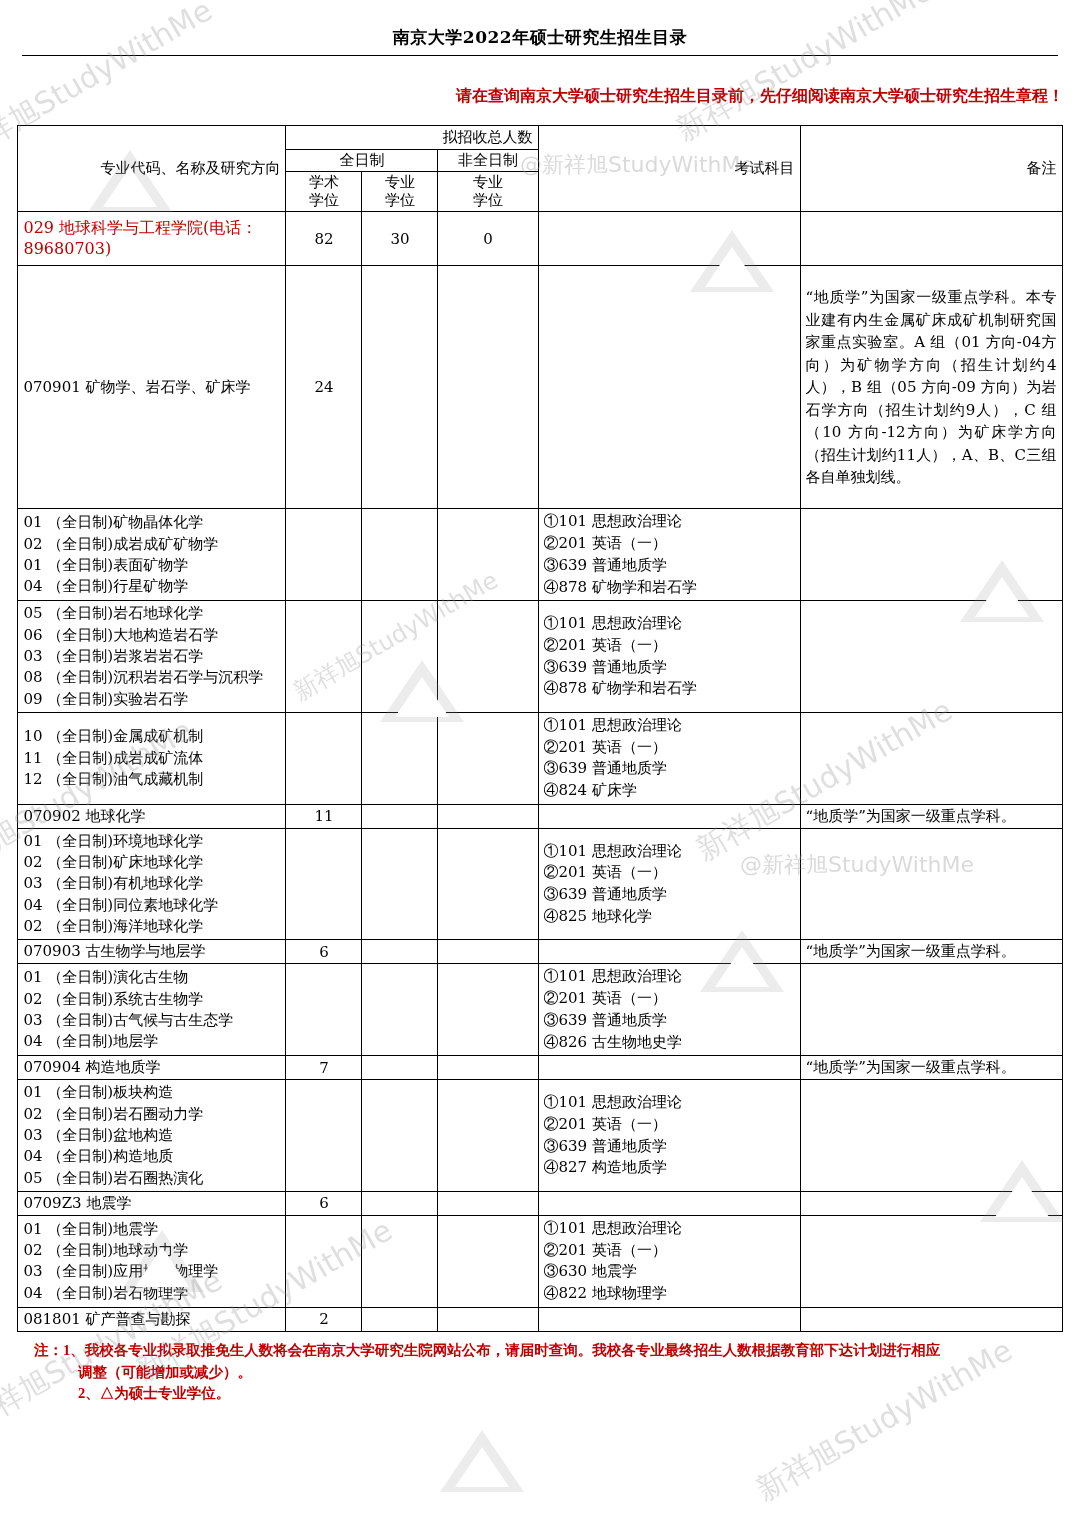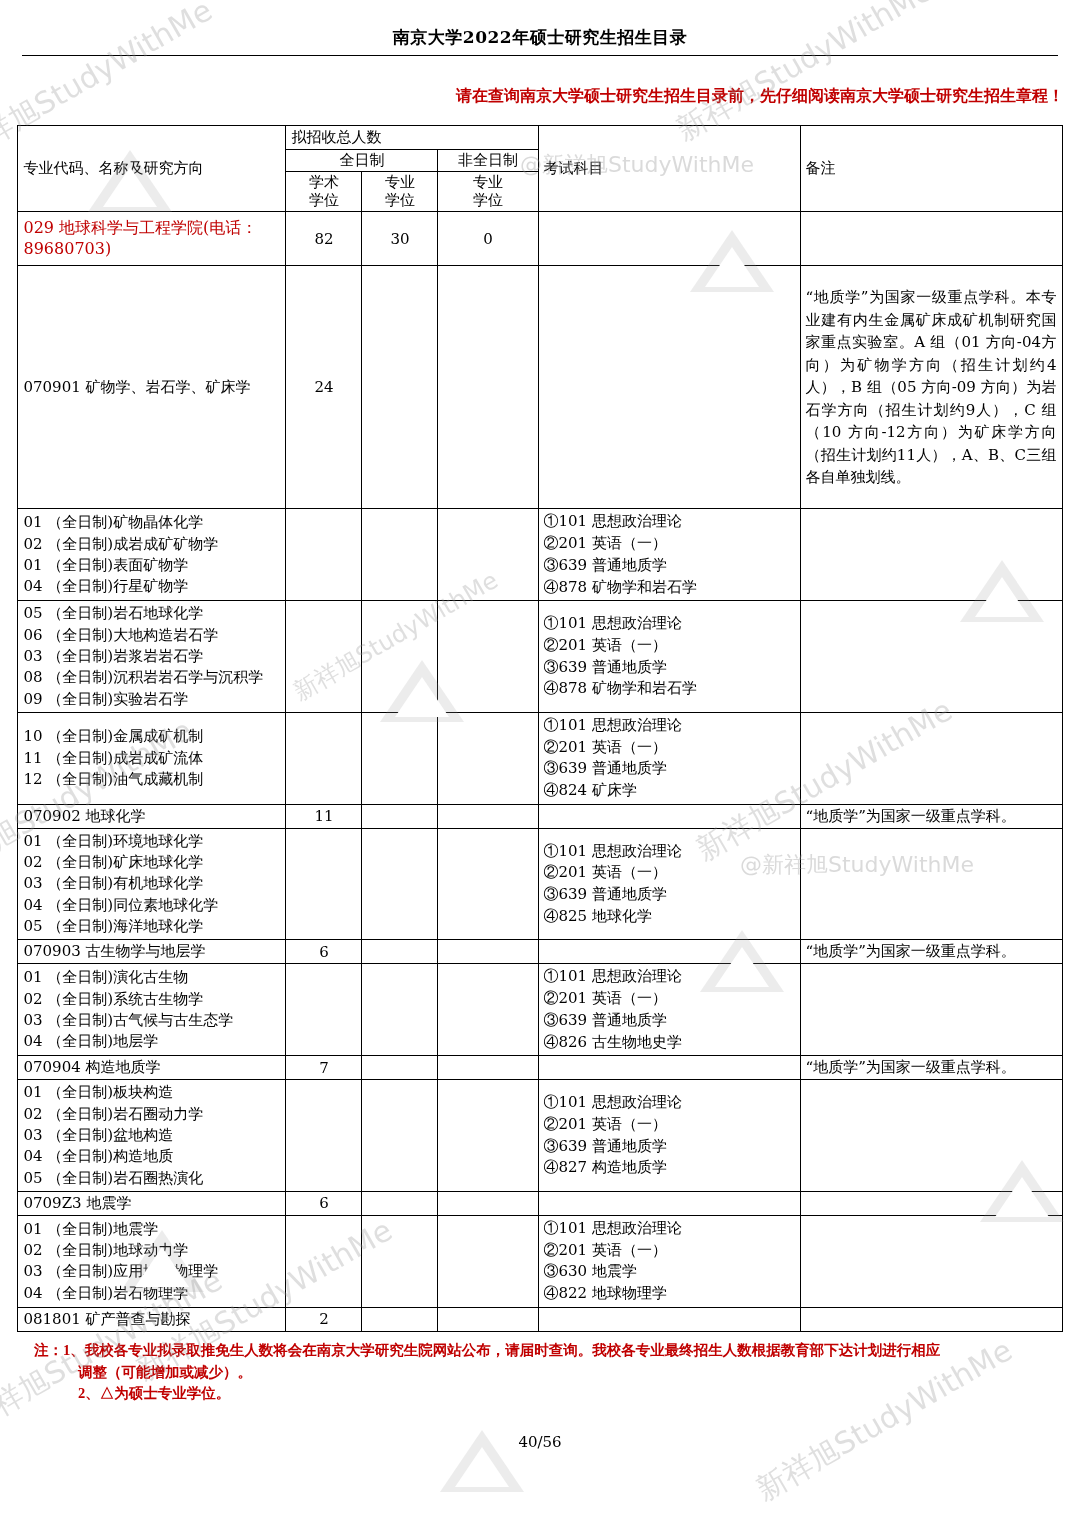--- a/index.html
+++ b/index.html
@@ -61,21 +61,21 @@
     font-weight: normal;
   }
   .c-major { width: 268px; }
   .c-aca { width: 76px; }
   .c-prof { width: 76px; }
   .c-part { width: 100px; }
   .c-subj { width: 262px; }
   .c-note { width: 262px; }
 
   th.head-center {
-    text-align: left;
+    text-align: right;
     font-size: 16px;
   }
   .sub-head {
     text-align: center;
     font-size: 14px;
     line-height: 1.15;
   }
   .num-cell {
     text-align: center;
     font-size: 16px;
@@ -286,21 +286,21 @@
         <td class="num-cell"></td>
         <td></td>
         <td class="note-small">“地质学”为国家一级重点学科。</td>
       </tr>
       <tr>
         <td class="dir-list">
           <div>01 （全日制)环境地球化学</div>
           <div>02 （全日制)矿床地球化学</div>
           <div>03 （全日制)有机地球化学</div>
           <div>04 （全日制)同位素地球化学</div>
-          <div>05 （全日制)海洋地球化学</div>
+          <div>02 （全日制)海洋地球化学</div>
         </td>
         <td></td>
         <td></td>
         <td></td>
         <td class="subj-list">
           <div>①101  思想政治理论</div>
           <div>②201  英语（一）</div>
           <div>③639  普通地质学</div>
           <div>④825  地球化学</div>
         </td>
@@ -399,21 +399,20 @@
       </tr>
     </tbody>
   </table>
 
   <div class="footnotes">
     <span class="fn-line"><span>注：</span><span>1、我校各专业拟录取推免生人数将会在南京大学研究生院网站公布，请届时查询。我校各专业最终招生人数根据教育部下达计划进行相应</span></span>
     <span class="fn-indent">调整（可能增加或减少）。</span>
     <span class="fn-indent">2、△为硕士专业学位。</span>
   </div>
 
-  <div class="page-num">40/56</div>
 
   <div class="wm-layer">
     <div class="wm" style="left:-60px; top:60px;">新祥旭StudyWithMe</div>
     <div class="wm" style="left:660px; top:40px;">新祥旭StudyWithMe</div>
     <div class="wm" style="left:-80px; top:780px;">新祥旭StudyWithMe</div>
     <div class="wm" style="left:680px; top:760px;">新祥旭StudyWithMe</div>
     <div class="wm" style="left:-50px; top:1330px;">新祥旭StudyWithMe</div>
     <div class="wm" style="left:740px; top:1400px;">新祥旭StudyWithMe</div>
     <div class="wm" style="left:120px; top:1280px;">新祥旭StudyWithMe</div>
     <div class="wm" style="left:280px; top:620px; font-size:24px;">新祥旭StudyWithMe</div>

